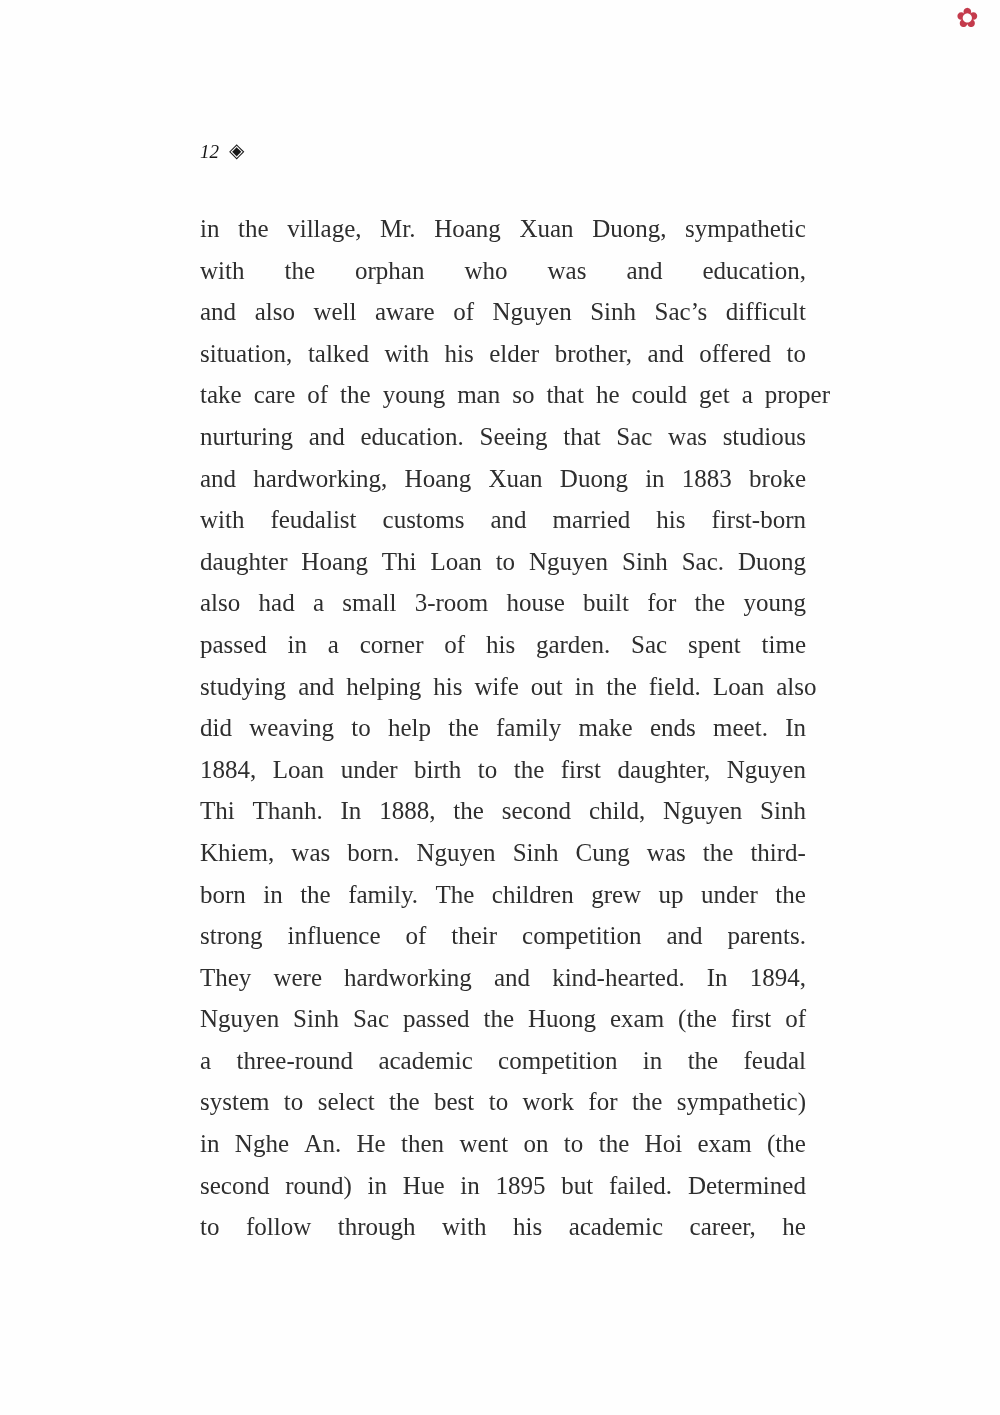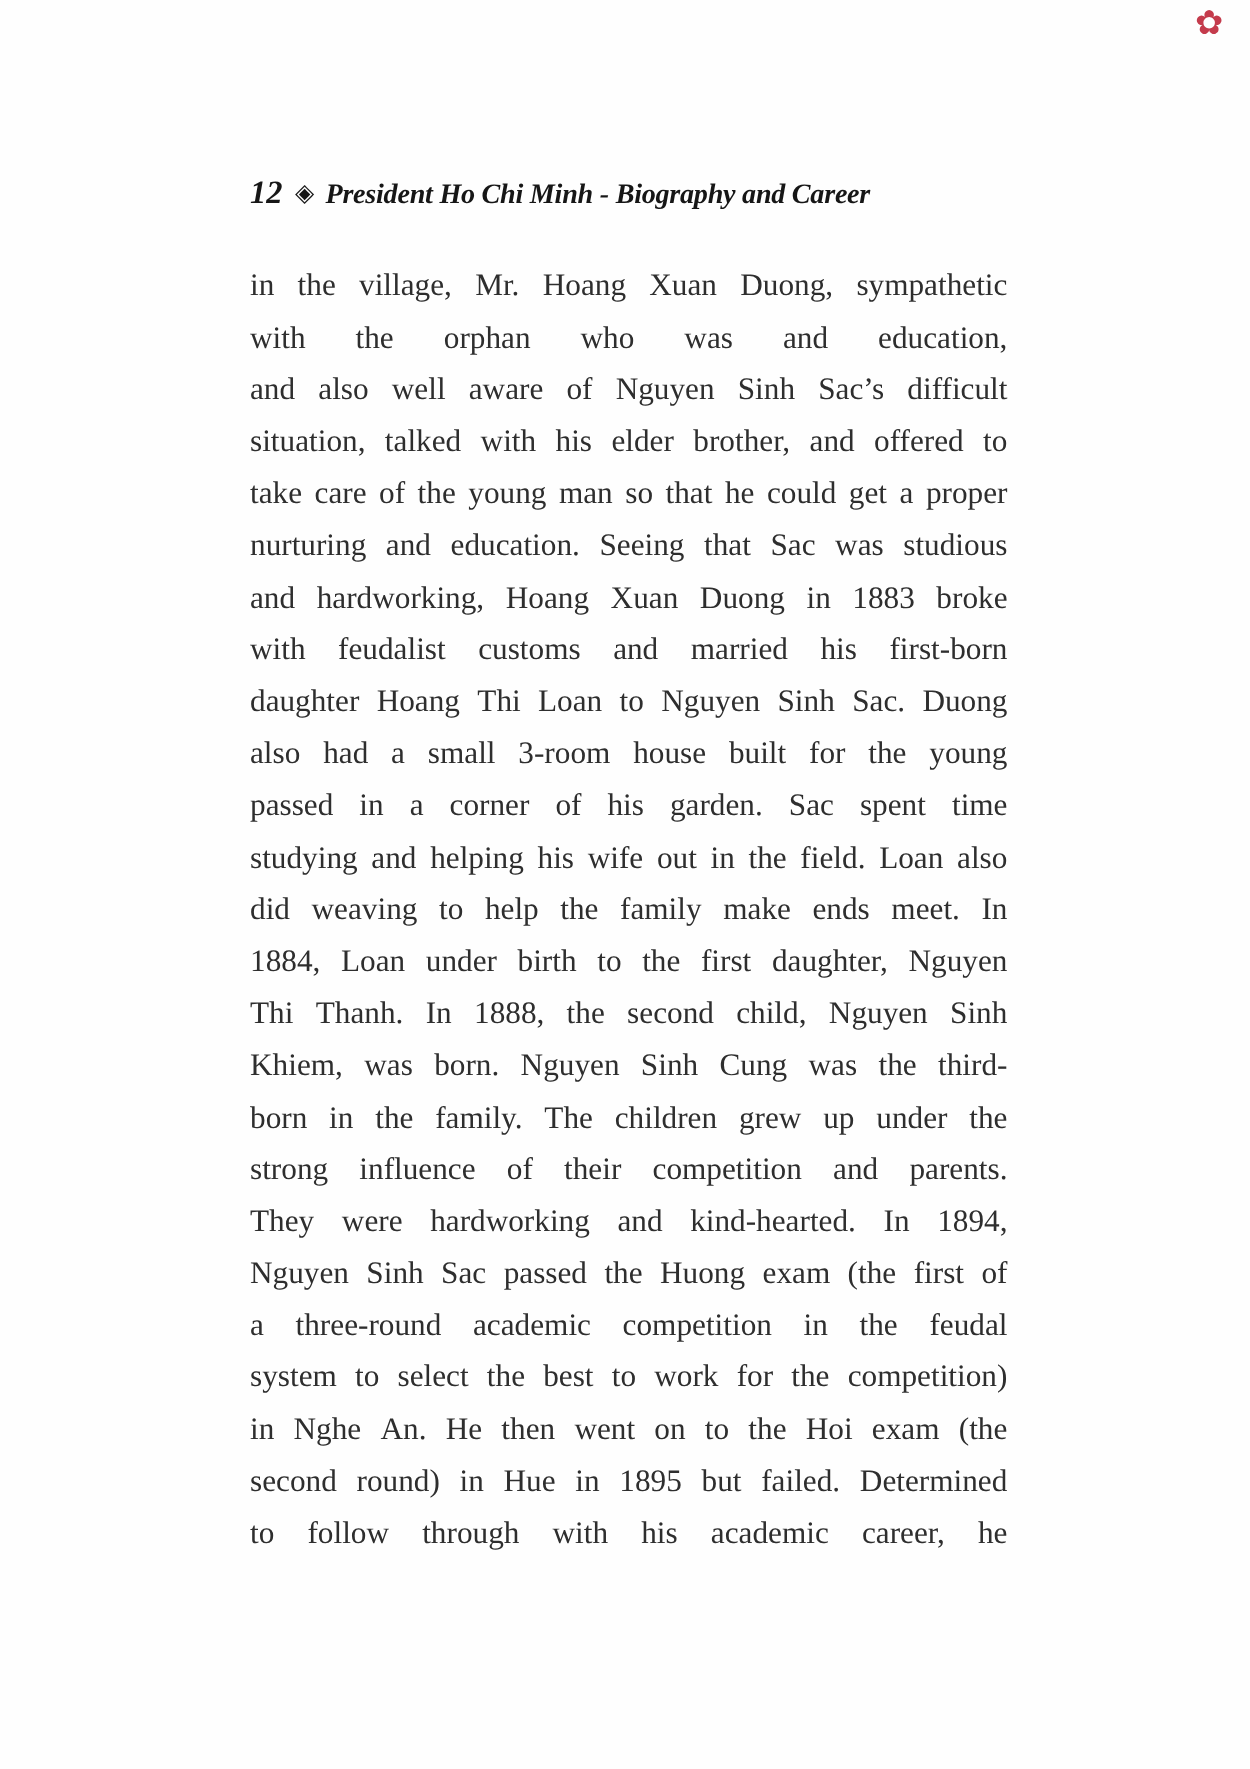--- a/index.html
+++ b/index.html
@@ -27,22 +27,22 @@
     position: absolute;
     left: 200px;
     top: 139px;
     display: flex;
     align-items: baseline;
     color: #161616;
     white-space: nowrap;
   }
   .pagenum {
     font-style: italic;
-    font-weight: 700;
-    font-size: 26px;
+    font-weight: 400;
+    font-size: 19px;
   }
   .diamond {
     font-style: normal;
     font-weight: 400;
     font-size: 20px;
     margin: 0 9px 0 10px;
     position: relative;
     top: -1px;
   }
   .title {
@@ -57,37 +57,37 @@
     top: 208px;
     width: 606px;
     font-size: 25px;
     color: #2e2e2e;
   }
   .line {
     display: flex;
     justify-content: space-between;
     height: 41.6px;
     overflow: visible;
+    gap: 12px;
   }
   .line span {
     line-height: 41.6px;
     white-space: pre;
   }
 </style>
 </head>
 <body>
 
 <div class="page">
 
   <span class="flower" style="color: rgb(196, 59, 76);">✿</span>
 
   <div class="header">
     <span class="pagenum">12</span>
     <span class="diamond">◈</span>
-    <span class="title">President Ho Chi Minh - Biography and Career</span>
   </div>
 
   <div class="body-text">
       <div class="line">
         <span>in</span>
         <span>the</span>
         <span>village,</span>
         <span>Mr.</span>
         <span>Hoang</span>
         <span>Xuan</span>
@@ -316,21 +316,21 @@
       <div class="line">
         <span>system</span>
         <span>to</span>
         <span>select</span>
         <span>the</span>
         <span>best</span>
         <span>to</span>
         <span>work</span>
         <span>for</span>
         <span>the</span>
-        <span>competition)</span>
+        <span>sympathetic)</span>
       </div>
       <div class="line">
         <span>in</span>
         <span>Nghe</span>
         <span>An.</span>
         <span>He</span>
         <span>then</span>
         <span>went</span>
         <span>on</span>
         <span>to</span>

